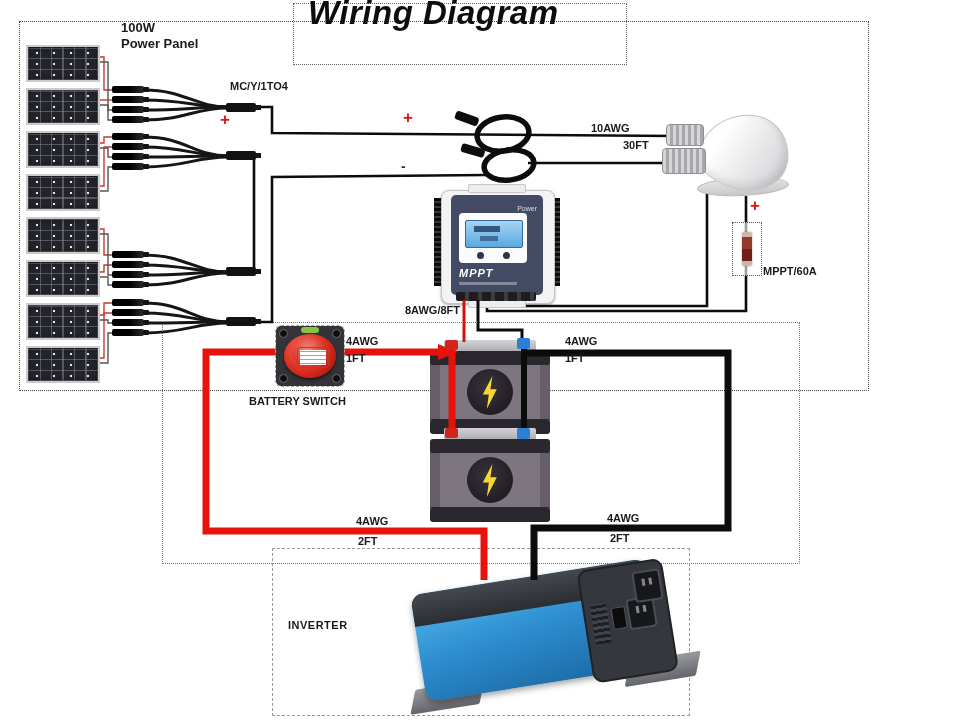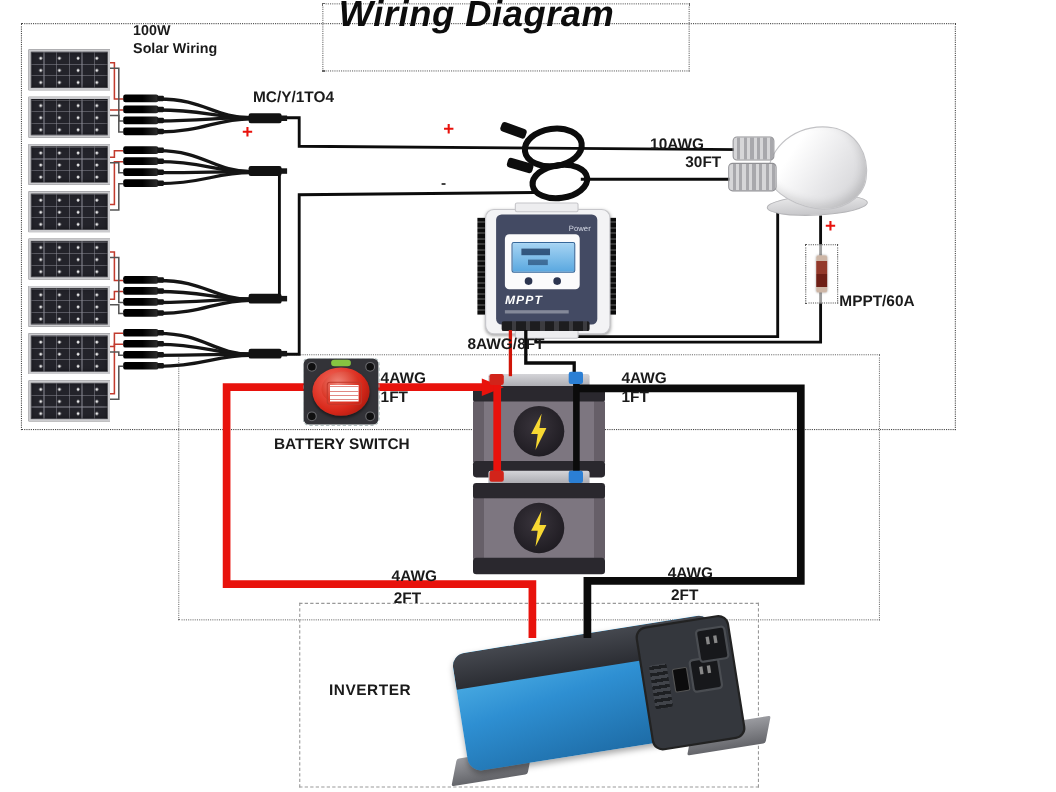--- a/index.html
+++ b/index.html
@@ -3,21 +3,21 @@
 <meta charset="utf-8">
 <style>
   html,body{margin:0;padding:0;background:#fff;}
   #canvas{position:relative;width:960px;height:720px;background:#fff;overflow:hidden;
           font-family:"Liberation Sans",sans-serif;}
   .box{position:absolute;z-index:1;}
   .svglayer{position:absolute;left:0;top:0;z-index:2;pointer-events:none;}
   #svg2{z-index:4;}
   .comp{position:absolute;z-index:3;}
   .comp-top{position:absolute;z-index:5;}
-  .lbl{position:absolute;z-index:6;font-weight:600;font-size:14px;color:#1a1a1a;white-space:nowrap;}
+  .lbl{position:absolute;z-index:6;font-weight:600;font-size:11px;color:#1a1a1a;white-space:nowrap;}
   .lbl.bold{font-weight:700;}
   .mark{position:absolute;z-index:6;font-weight:700;font-size:17px;color:#e8120c;}
   .mark.neg{color:#333;font-size:14px;}
   
   .title-box{left:293px;top:3px;width:332px;height:60px;border:1px dotted #666;}
   .page-title{left:308px;top:-6px;font-size:33px;font-weight:700;font-style:italic;color:#0d0d0d;letter-spacing:.5px;}
   
   .solar-box{left:19px;top:21px;width:848px;height:368px;border:1px dotted #444;}
   .battery-box{left:162px;top:322px;width:636px;height:240px;border:1px dotted #777;}
   .inverter-box{left:272px;top:548px;width:416px;height:166px;border:1px dashed #999;}
@@ -280,33 +280,33 @@
     <div class="screw" style="left:3px;bottom:3px"></div>
     <div class="screw" style="right:3px;bottom:3px"></div>
     <div class="sw-green"></div>
     <div class="sw-knob"></div>
     <div class="sw-top"></div>
     <div class="sw-label"></div>
   </div>
 
   <div class="lbl page-title">Wiring Diagram</div>
   <div class="lbl bold" style="left:121px;top:20px;font-size:13px">100W</div>
-  <div class="lbl bold" style="left:121px;top:36px;font-size:13px">Solar Wiring</div>
+  <div class="lbl bold" style="left:121px;top:36px;font-size:13px">Power Panel</div>
   <div class="lbl bold" style="left:230px;top:80px">MC/Y/1TO4</div>
   <div class="mark" style="left:220px;top:110px">+</div>
   <div class="mark" style="left:403px;top:108px">+</div>
   <div class="mark neg" style="left:401px;top:158px">-</div>
   <div class="mark" style="left:750px;top:196px">+</div>
   <div class="lbl" style="left:591px;top:122px">10AWG</div>
   <div class="lbl" style="left:623px;top:139px">30FT</div>
-  <div class="lbl" style="left:425px;top:304px">8AWG/8FT</div>
+  <div class="lbl" style="left:405px;top:304px">8AWG/8FT</div>
   <div class="lbl" style="left:763px;top:265px">MPPT/60A</div>
   <div class="lbl" style="left:346px;top:335px">4AWG</div>
   <div class="lbl" style="left:346px;top:352px">1FT</div>
   <div class="lbl" style="left:565px;top:335px">4AWG</div>
   <div class="lbl" style="left:565px;top:352px">1FT</div>
   <div class="lbl bold" style="left:249px;top:395px">BATTERY SWITCH</div>
   <div class="lbl bold" style="left:356px;top:515px">4AWG</div>
   <div class="lbl" style="left:358px;top:535px">2FT</div>
   <div class="lbl bold" style="left:607px;top:512px">4AWG</div>
   <div class="lbl" style="left:610px;top:532px">2FT</div>
-  <div class="lbl bold" style="left:299px;top:619px;letter-spacing:.5px">INVERTER</div>
+  <div class="lbl bold" style="left:288px;top:619px;letter-spacing:.5px">INVERTER</div>
 </div>
 
 </body></html>

